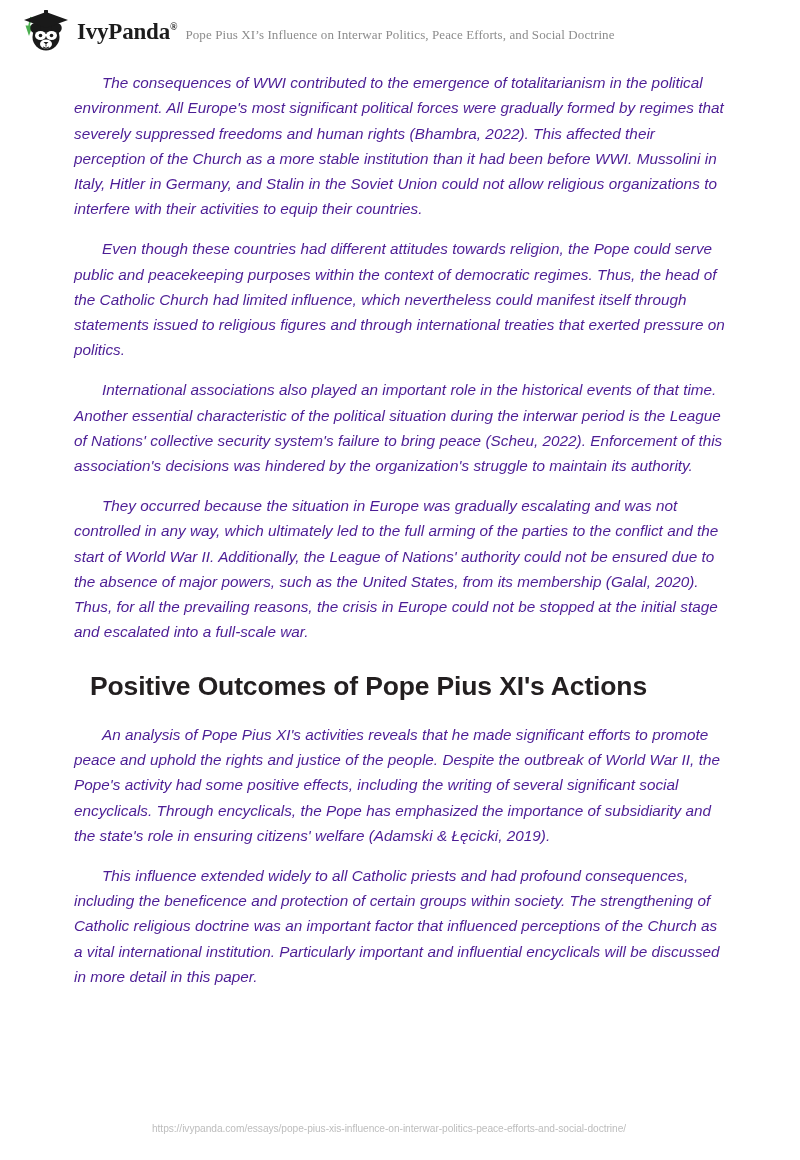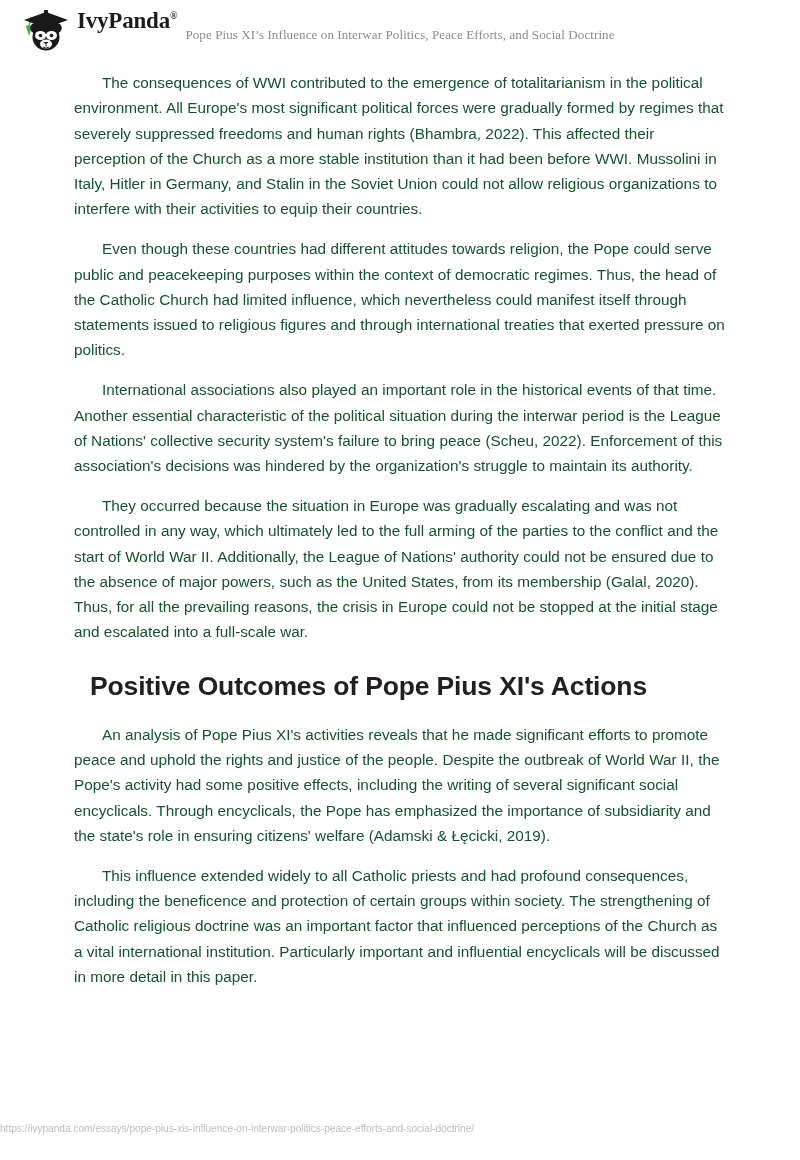--- a/index.html
+++ b/index.html
@@ -31,20 +31,21 @@
     left: 0;
     width: 800px;
     height: 62px;
   }
 
   .brand {
     position: absolute;
     left: 20px;
     top: 9px;
     display: flex;
+    align-items: center;
     gap: 7px;
   }
 
   .brand-mark {
     width: 50px;
     height: 44px;
     display: block;
     flex: none;
   }
 
@@ -86,44 +87,45 @@
     position: absolute;
     left: 74px;
     top: 70px;
     width: 652px;
   }
 
   .para {
     font-family: "Liberation Sans", sans-serif;
     font-size: 15.3px;
     line-height: 25.3px;
-    color: #14532d;
+    color: #4c1d95;
     text-indent: 28px;
     margin: 0 0 14.5px 0;
     text-align: left;
     word-spacing: 0.1px;
+    font-style: italic;
   }
 
   .section-heading {
     font-family: "Liberation Sans", sans-serif;
     font-weight: bold;
     font-size: 26.5px;
     line-height: 32px;
     color: #231f20;
     margin: 25px 0 20px 16px;
     letter-spacing: -0.15px;
   }
 
   
   .page-footer {
     position: absolute;
     left: 0;
     right: 22px;
     bottom: 24px;
-    text-align: left;
+    text-align: center;
   }
 
   .footer-url {
     font-family: "Liberation Sans", sans-serif;
     font-size: 10.2px;
     color: #bdbdbd;
     letter-spacing: -0.05px;
     white-space: nowrap;
   }
 </style>

